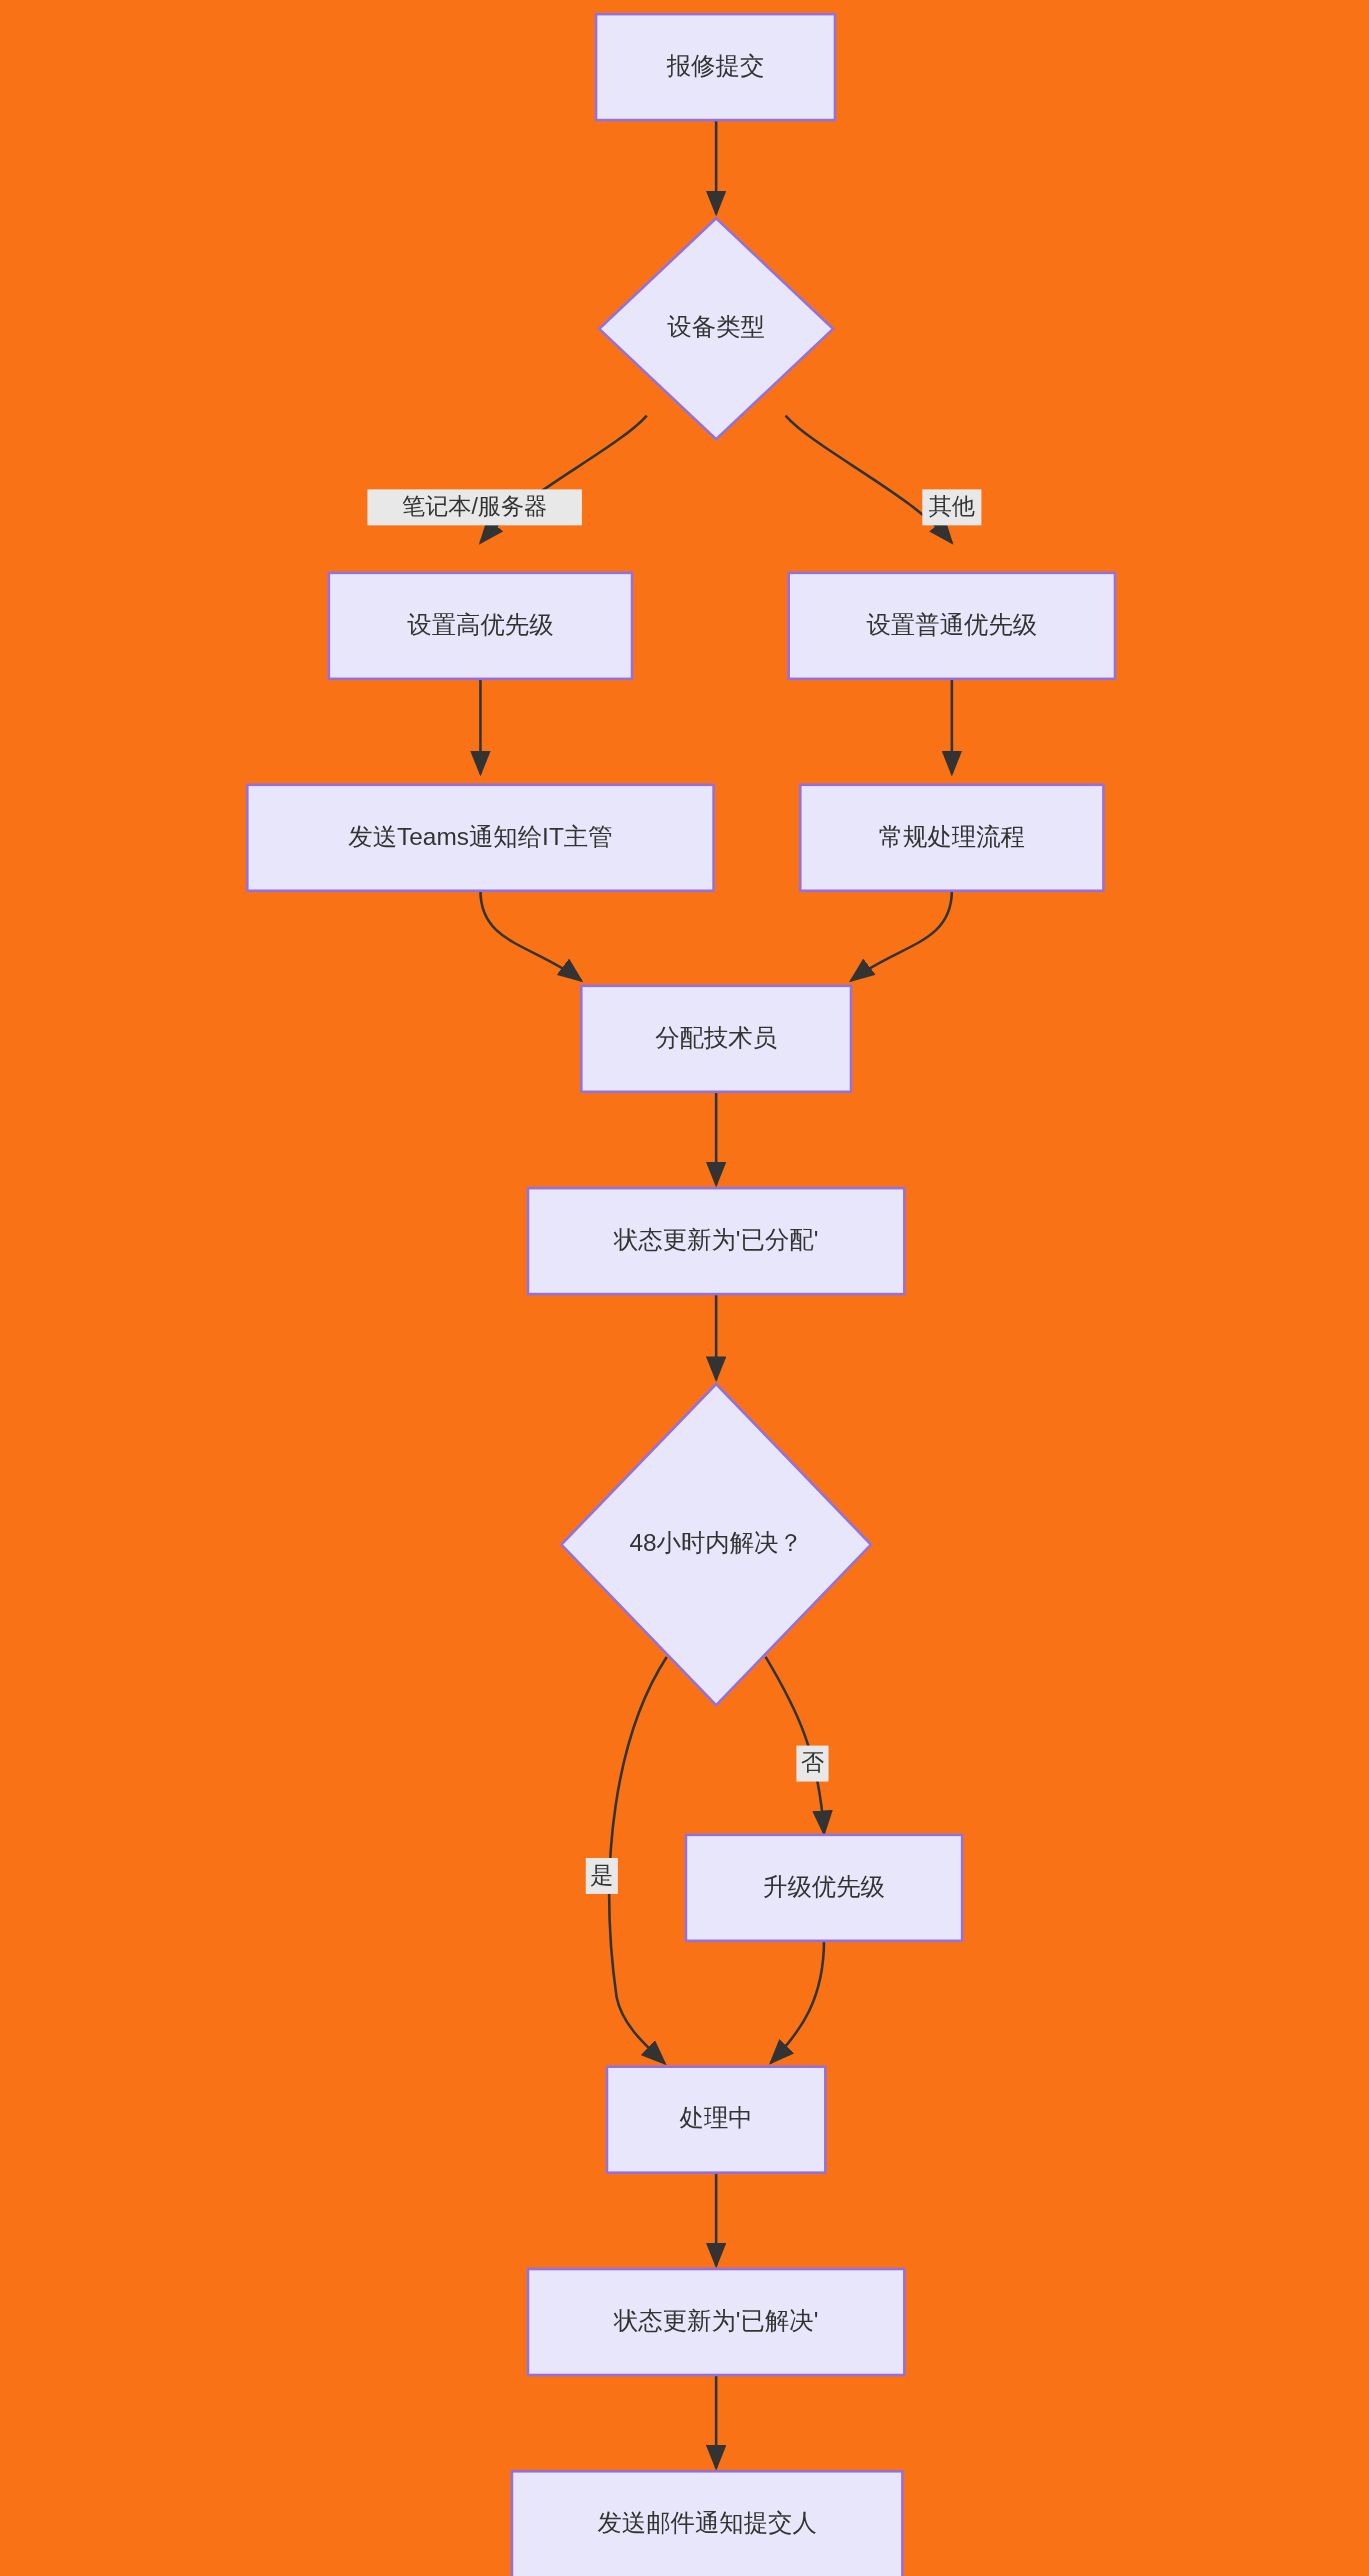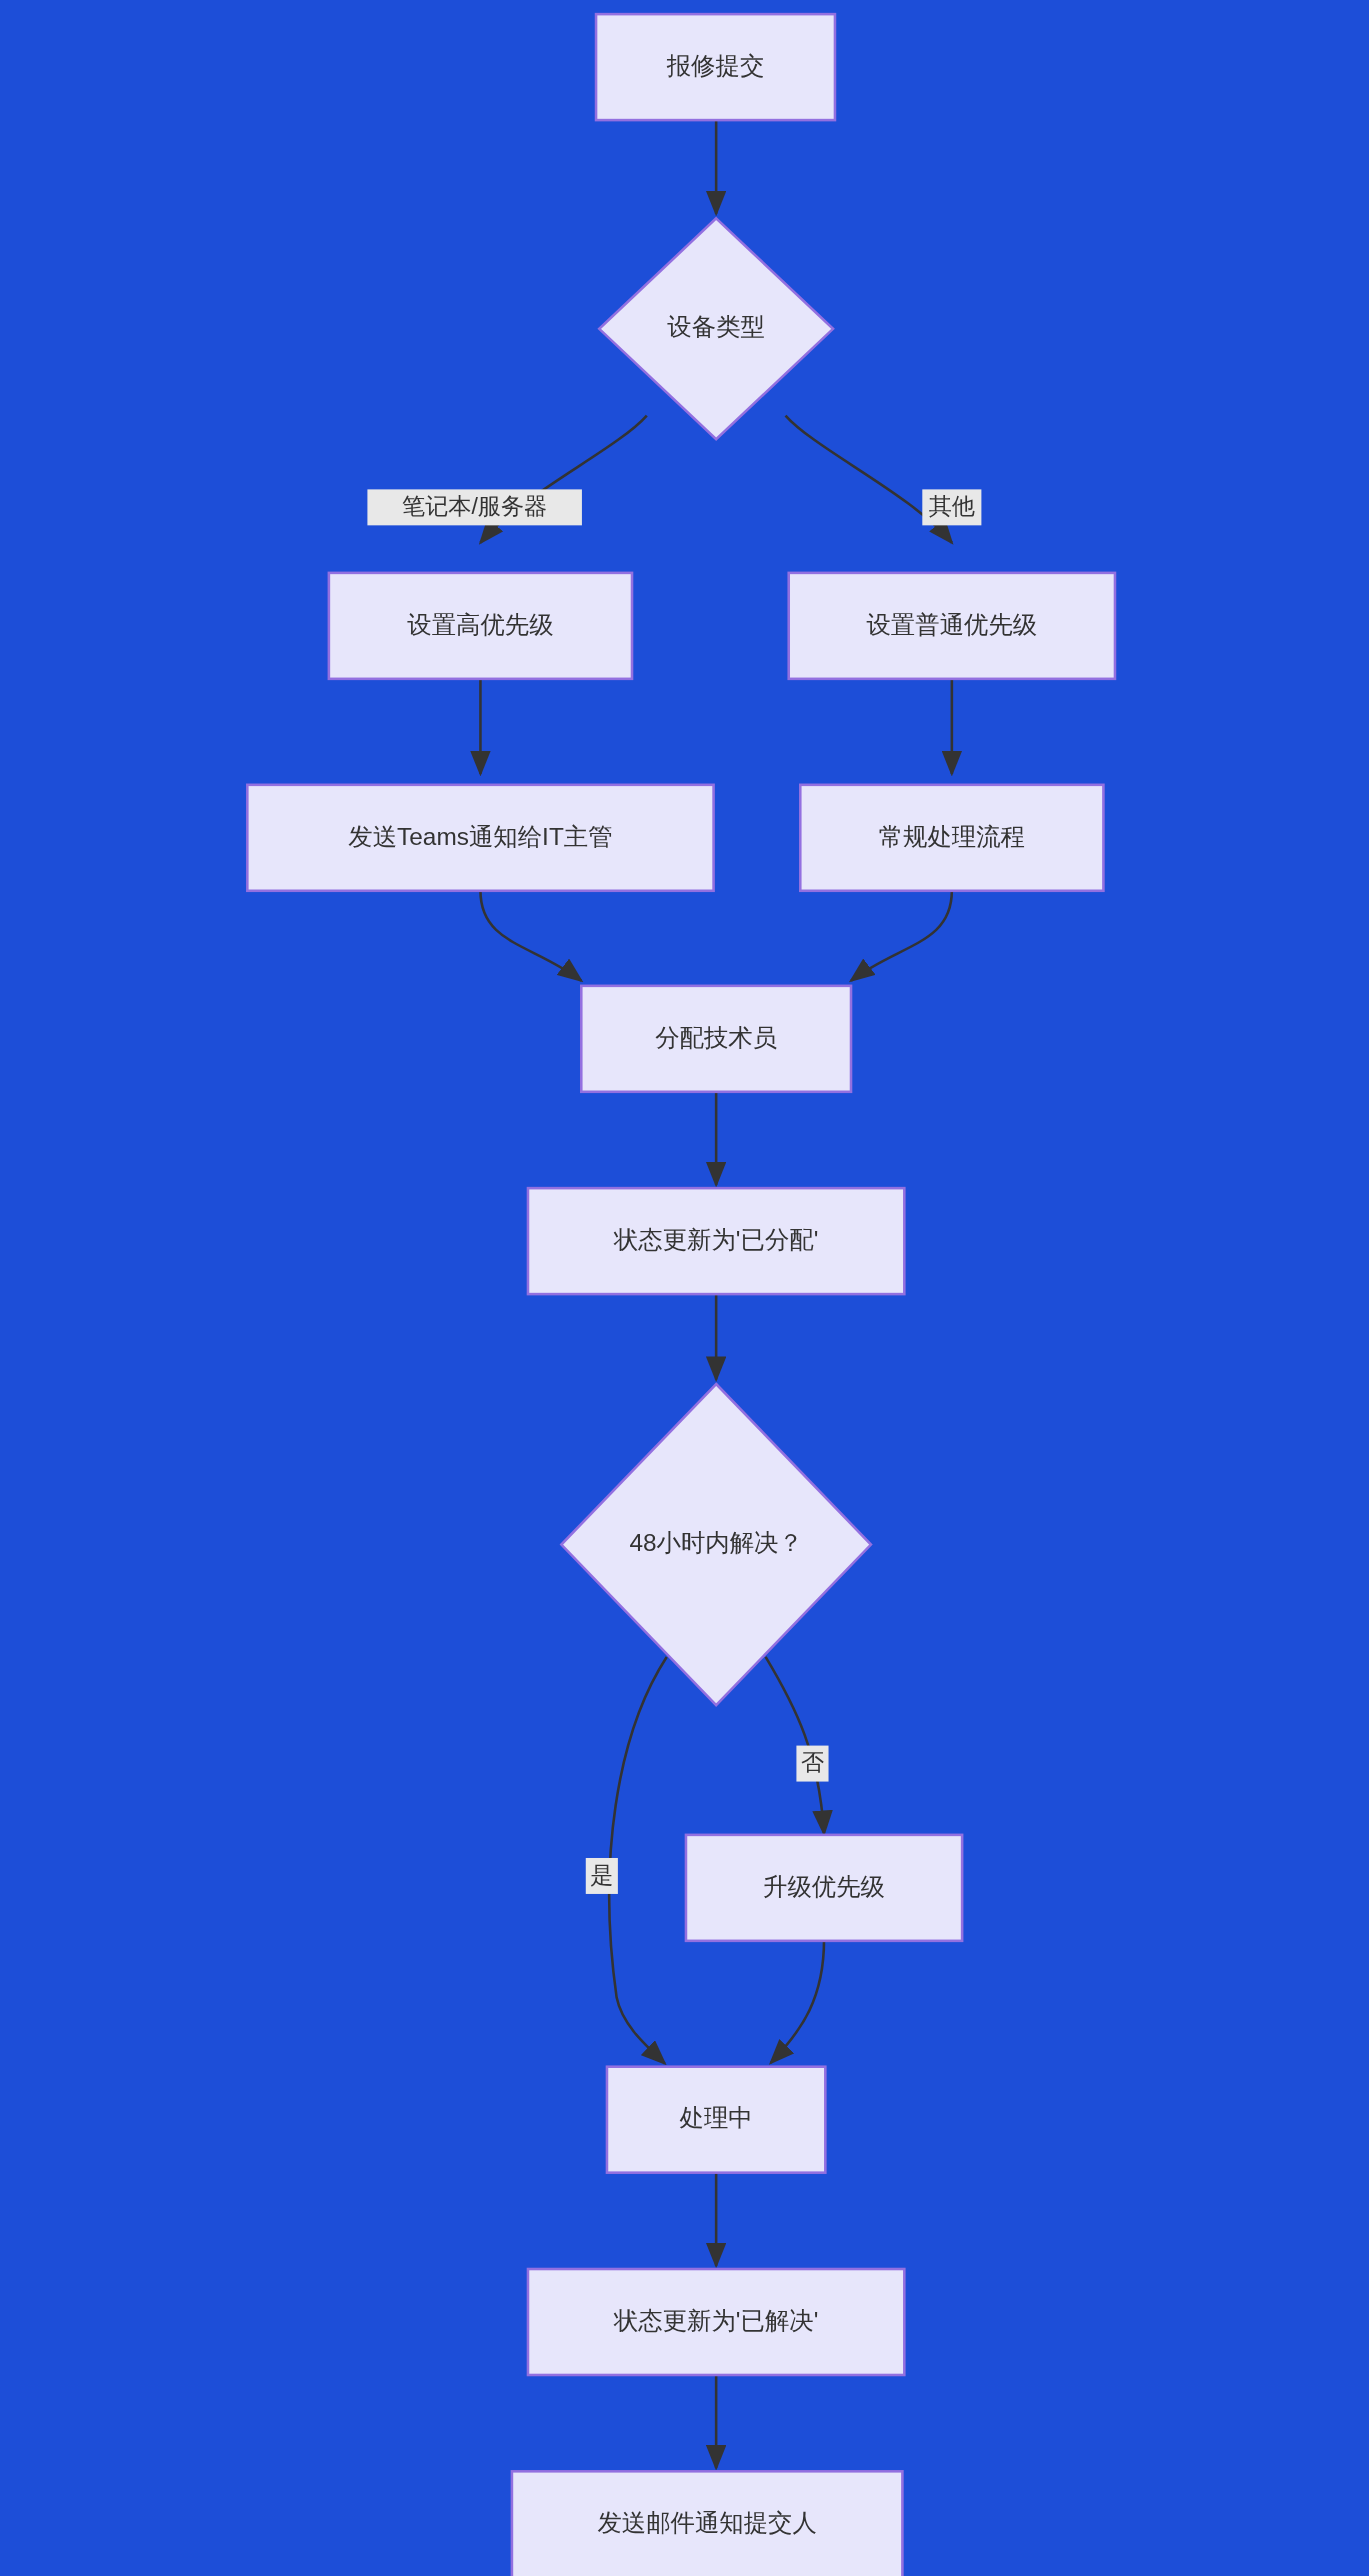--- a/index.html
+++ b/index.html
@@ -10,21 +10,21 @@
   body {
     width: 1370px;
     height: 2576px;
     font-family: "Liberation Sans", "DejaVu Sans", sans-serif;
     overflow: hidden;
   }
   #flowchart-root {
     position: relative;
     width: 1370px;
     height: 2576px;
-    background: #1d4ed8;
+    background: #f97316;
   }
   svg#flow-svg {
     display: block;
     width: 1370px;
     height: 2576px;
   }
   .node-shape {
     fill: #e7e6fb;
     stroke: #9370e0;
     stroke-width: 4;

